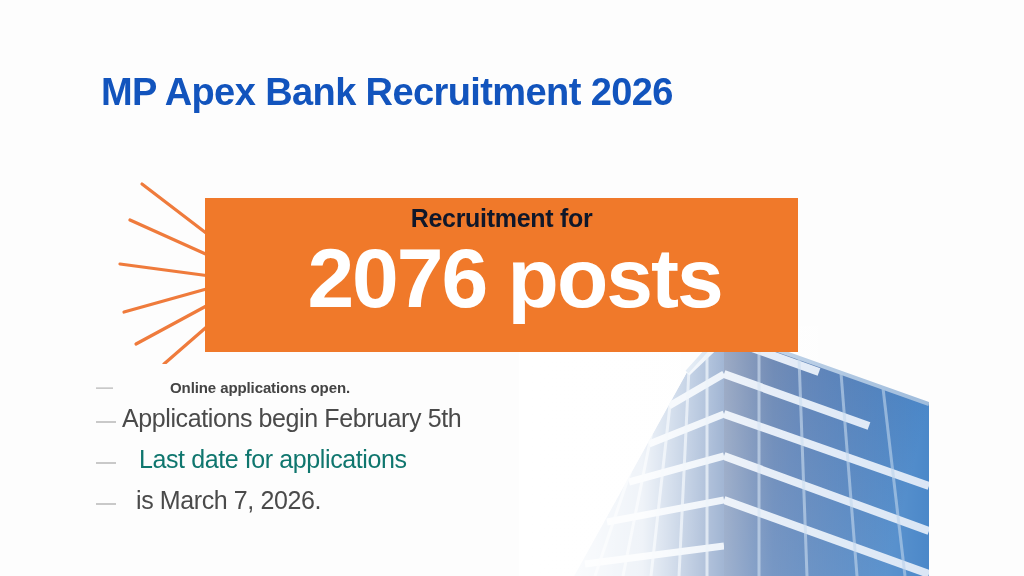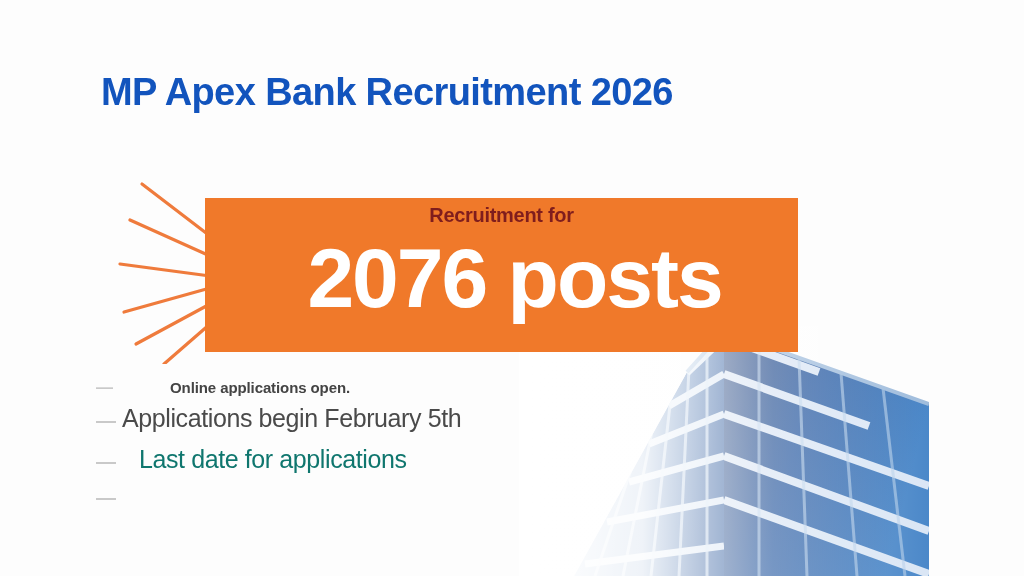--- a/index.html
+++ b/index.html
@@ -64,22 +64,22 @@
     height: 154px;
     background: #f0792a;
     box-sizing: border-box;
   }
   #banner-subtitle {
     position: absolute;
     left: 0;
     right: 0;
     top: 6px;
     text-align: center;
-    color: #7f1d1d;
-    font-size: 20px;
+    color: #0f172a;
+    font-size: 25px;
     font-weight: bold;
     letter-spacing: -0.3px;
   }
   #banner-headline {
     position: absolute;
     left: 0;
     right: 0;
     top: 36px;
     text-align: center;
     color: #ffffff;
@@ -240,17 +240,18 @@
       <span class="bullet-text">Applications begin February 5th</span>
     </div>
 
     <div class="bullet-row row-2">
       <span class="bullet-dash">—</span>
       <span class="bullet-text">Last date for applications</span>
     </div>
 
     <div class="bullet-row row-3">
       <span class="bullet-dash">—</span>
+      <span class="bullet-text">is March 7, 2026.</span>
     </div>
 
   </div>
 
 </div>
 
 </body></html>

